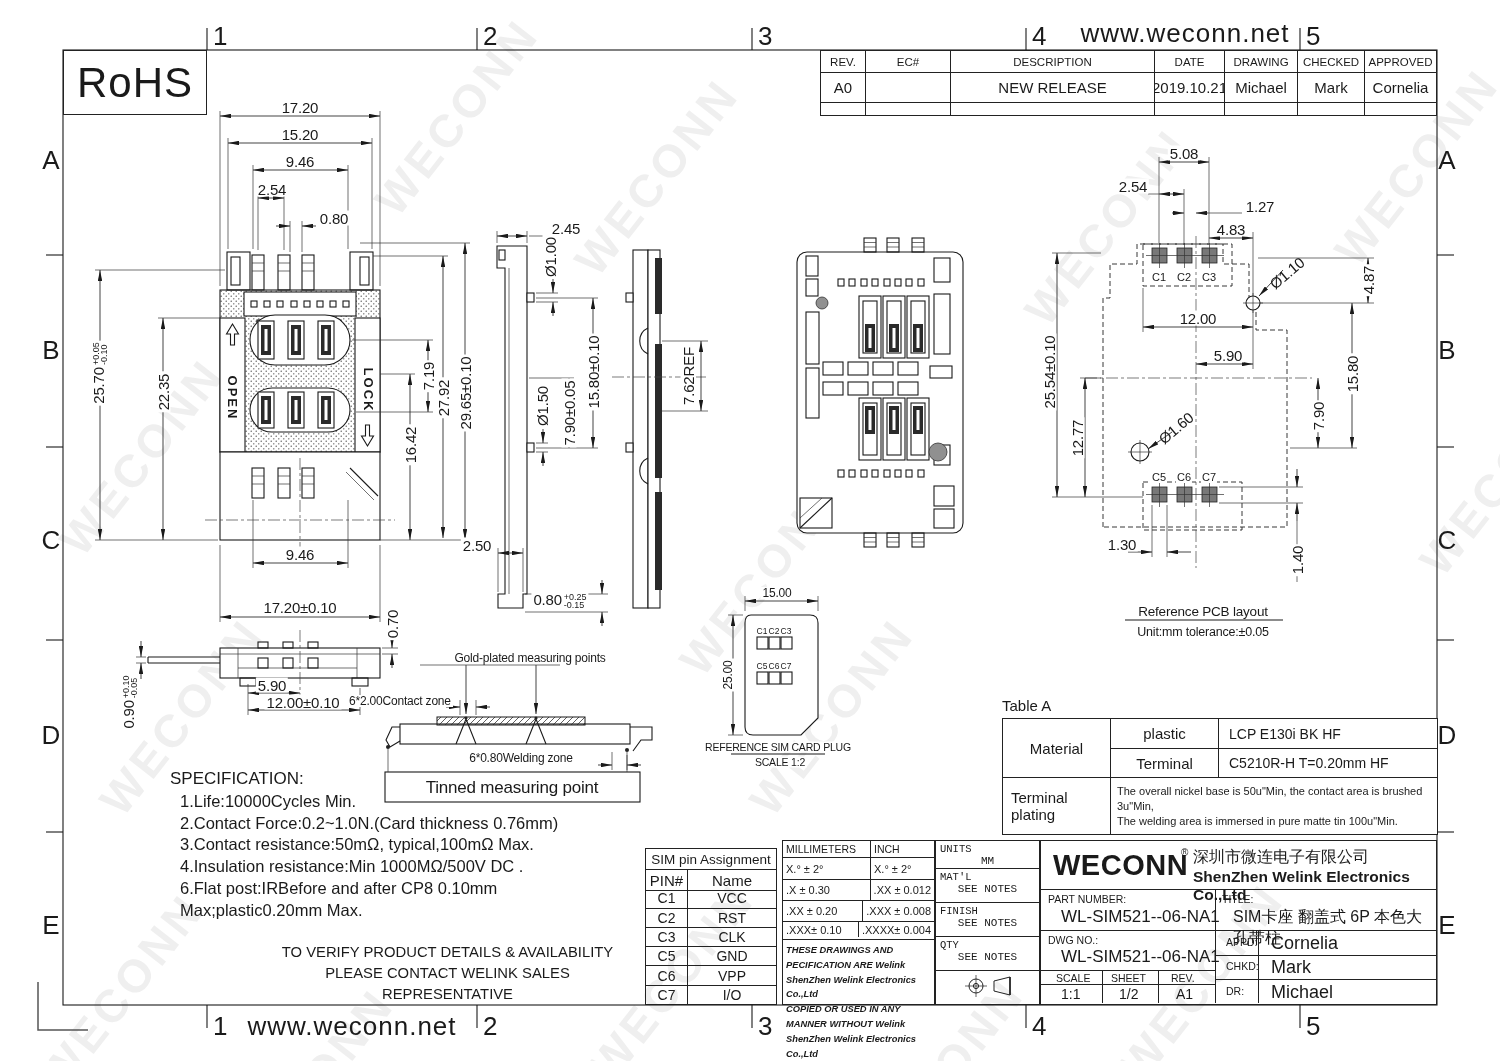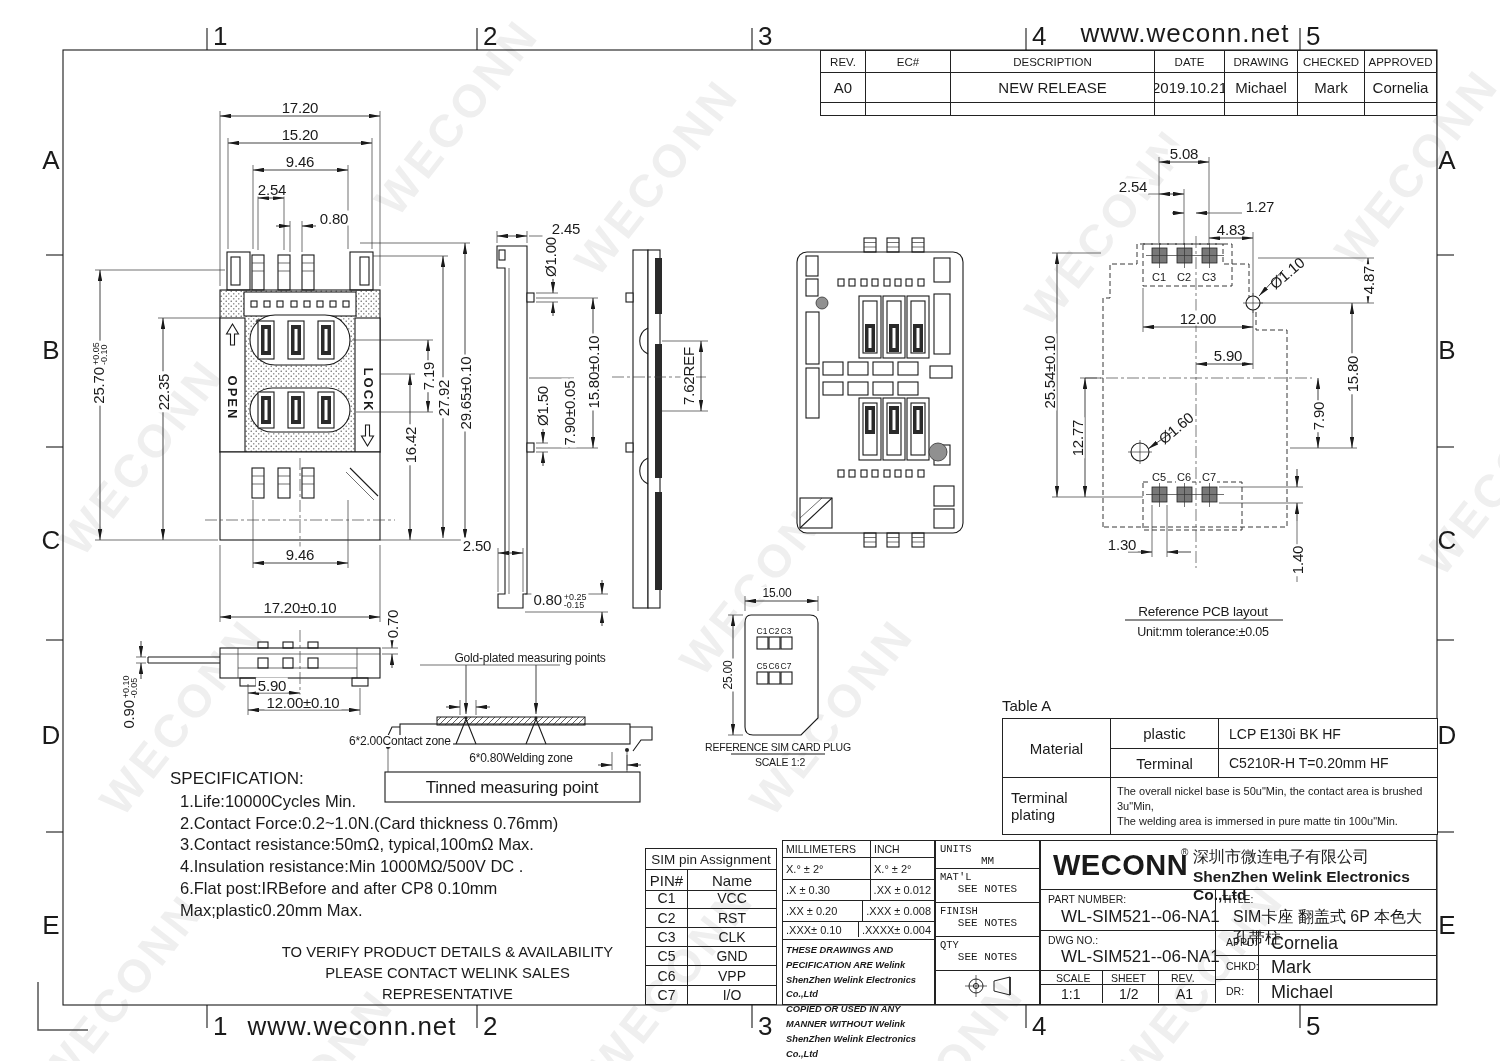--- a/index.html
+++ b/index.html
@@ -7,21 +7,21 @@
          font-family:"Liberation Sans",sans-serif;color:#1a1a1a;}
   .abs{position:absolute;}
   .wm{position:absolute;color:rgba(40,40,40,0.075);font-weight:700;font-size:46px;
       letter-spacing:4px;transform:rotate(-52deg);white-space:nowrap;pointer-events:none;}
   .dim{position:absolute;transform:translate(-50%,-50%);font-size:15px;line-height:15px;
        white-space:nowrap;background:#fff;padding:0 2px;letter-spacing:-0.2px;}
   .dim.v{transform:translate(-50%,-50%) rotate(-90deg);}
   .dim.r40{transform:translate(-50%,-50%) rotate(-40deg);background:transparent;}
   .dim.sm{font-size:12px;line-height:12px;}
   .dim.xs{font-size:10.5px;line-height:11px;}
-  .dim.left{transform:translate(0,-50%);margin-top:40px;}
+  .dim.left{transform:translate(0,-50%);}
   .tol{display:inline-flex;flex-direction:column;vertical-align:middle;margin-left:2px;}
   .tol i{font-style:normal;font-size:9px;line-height:8.5px;letter-spacing:0;}
   .padlbl{position:absolute;transform:translate(-50%,-50%);font-size:11px;background:#fff;padding:0 1px;}
   .padlbl.t{font-size:8.5px;}
   .marker{position:absolute;font-size:26px;transform:translate(0,-50%);}
   .letter{position:absolute;font-size:26px;transform:translate(-50%,-50%);}
   .site{position:absolute;font-size:26px;letter-spacing:1px;transform:translate(-50%,-50%);}
   .rot90{transform:translate(-50%,-50%) rotate(90deg);}
   .railtxt{position:absolute;font-size:13px;font-weight:600;letter-spacing:2px;white-space:nowrap;}
   
@@ -529,20 +529,21 @@
       <line class="t" x1="745" y1="611" x2="745" y2="596"></line>
         <line class="t" x1="818" y1="611" x2="818" y2="596"></line>
       <line class="d" x1="745" y1="601" x2="818" y2="601"></line>
       <line class="t" x1="743" y1="615" x2="728" y2="615"></line>
         <line class="t" x1="743" y1="735" x2="728" y2="735"></line>
       <line class="d" x1="733" y1="615" x2="733" y2="735"></line>
       <line class="o" x1="731" y1="754" x2="825" y2="754"></line>
     </g>
   </svg>
 
+  <div class="bx rohs" style="left:63px;top:50px;width:144px;height:65px">RoHS</div>
   <div class="marker" style="left:213px;top:36px">1</div>
   <div class="marker" style="left:483px;top:36px">2</div>
   <div class="marker" style="left:758px;top:36px">3</div>
   <div class="marker" style="left:1032px;top:36px">4</div>
   <div class="marker" style="left:1306px;top:36px">5</div>
   <div class="marker" style="left:213px;top:1026px">1</div>
   <div class="marker" style="left:483px;top:1026px">2</div>
   <div class="marker" style="left:758px;top:1026px">3</div>
   <div class="marker" style="left:1032px;top:1026px">4</div>
   <div class="marker" style="left:1306px;top:1026px">5</div>

